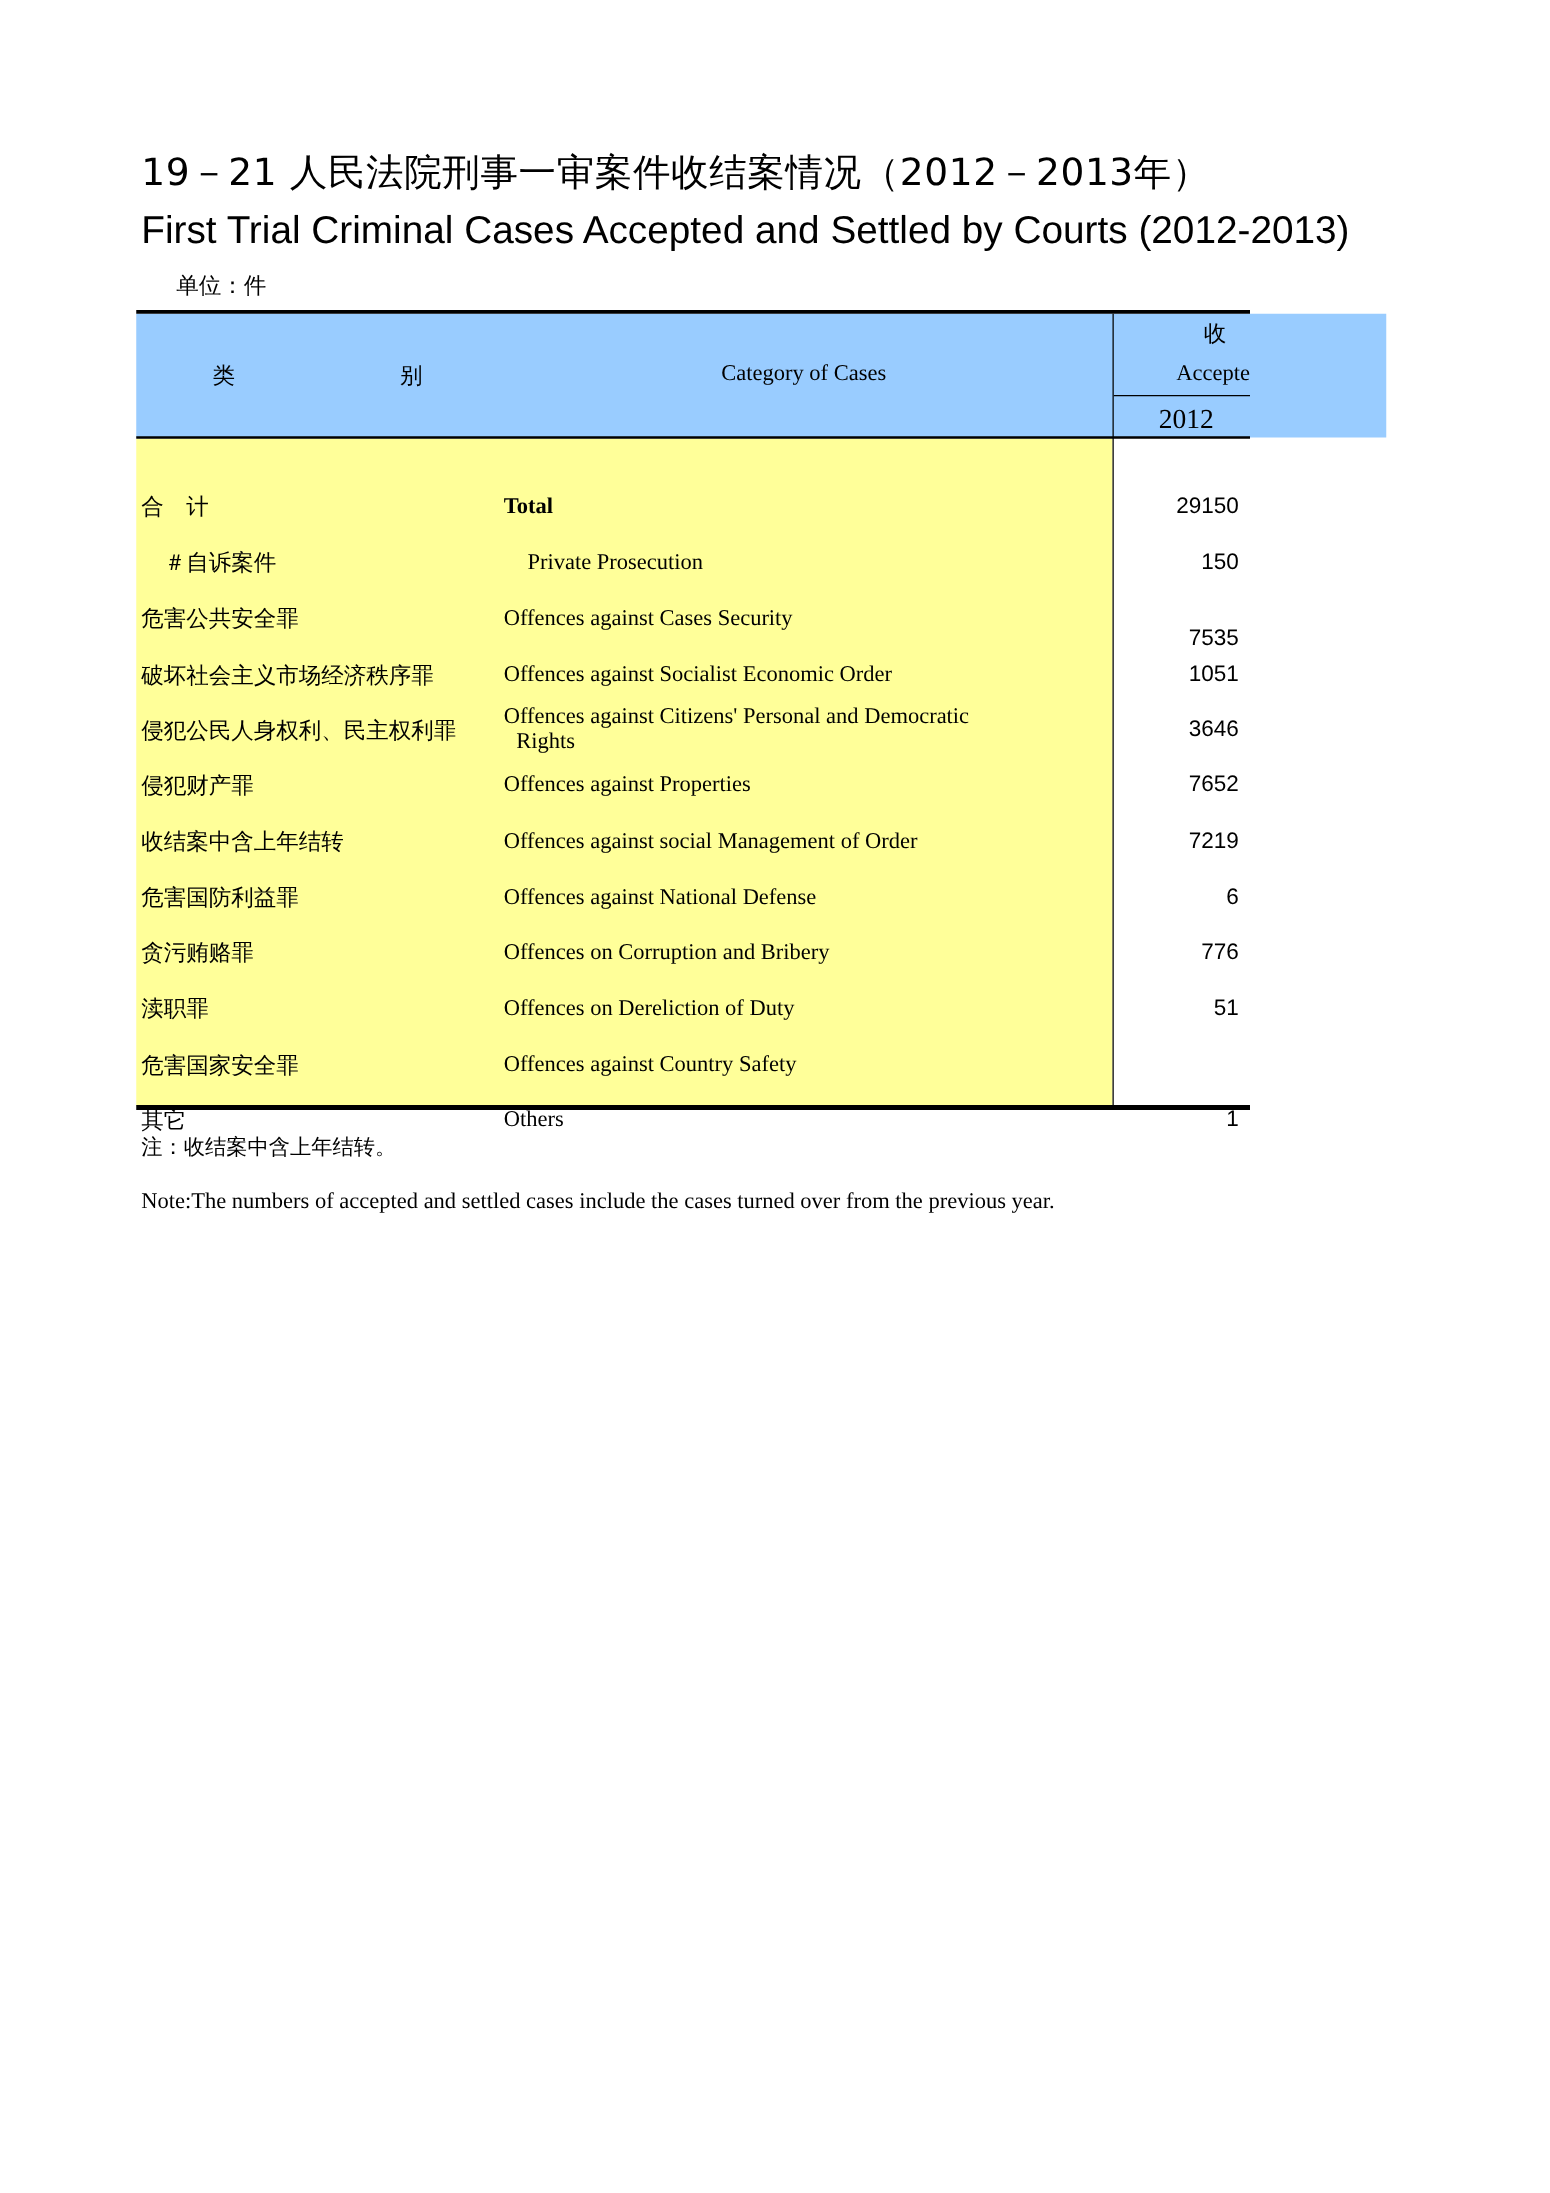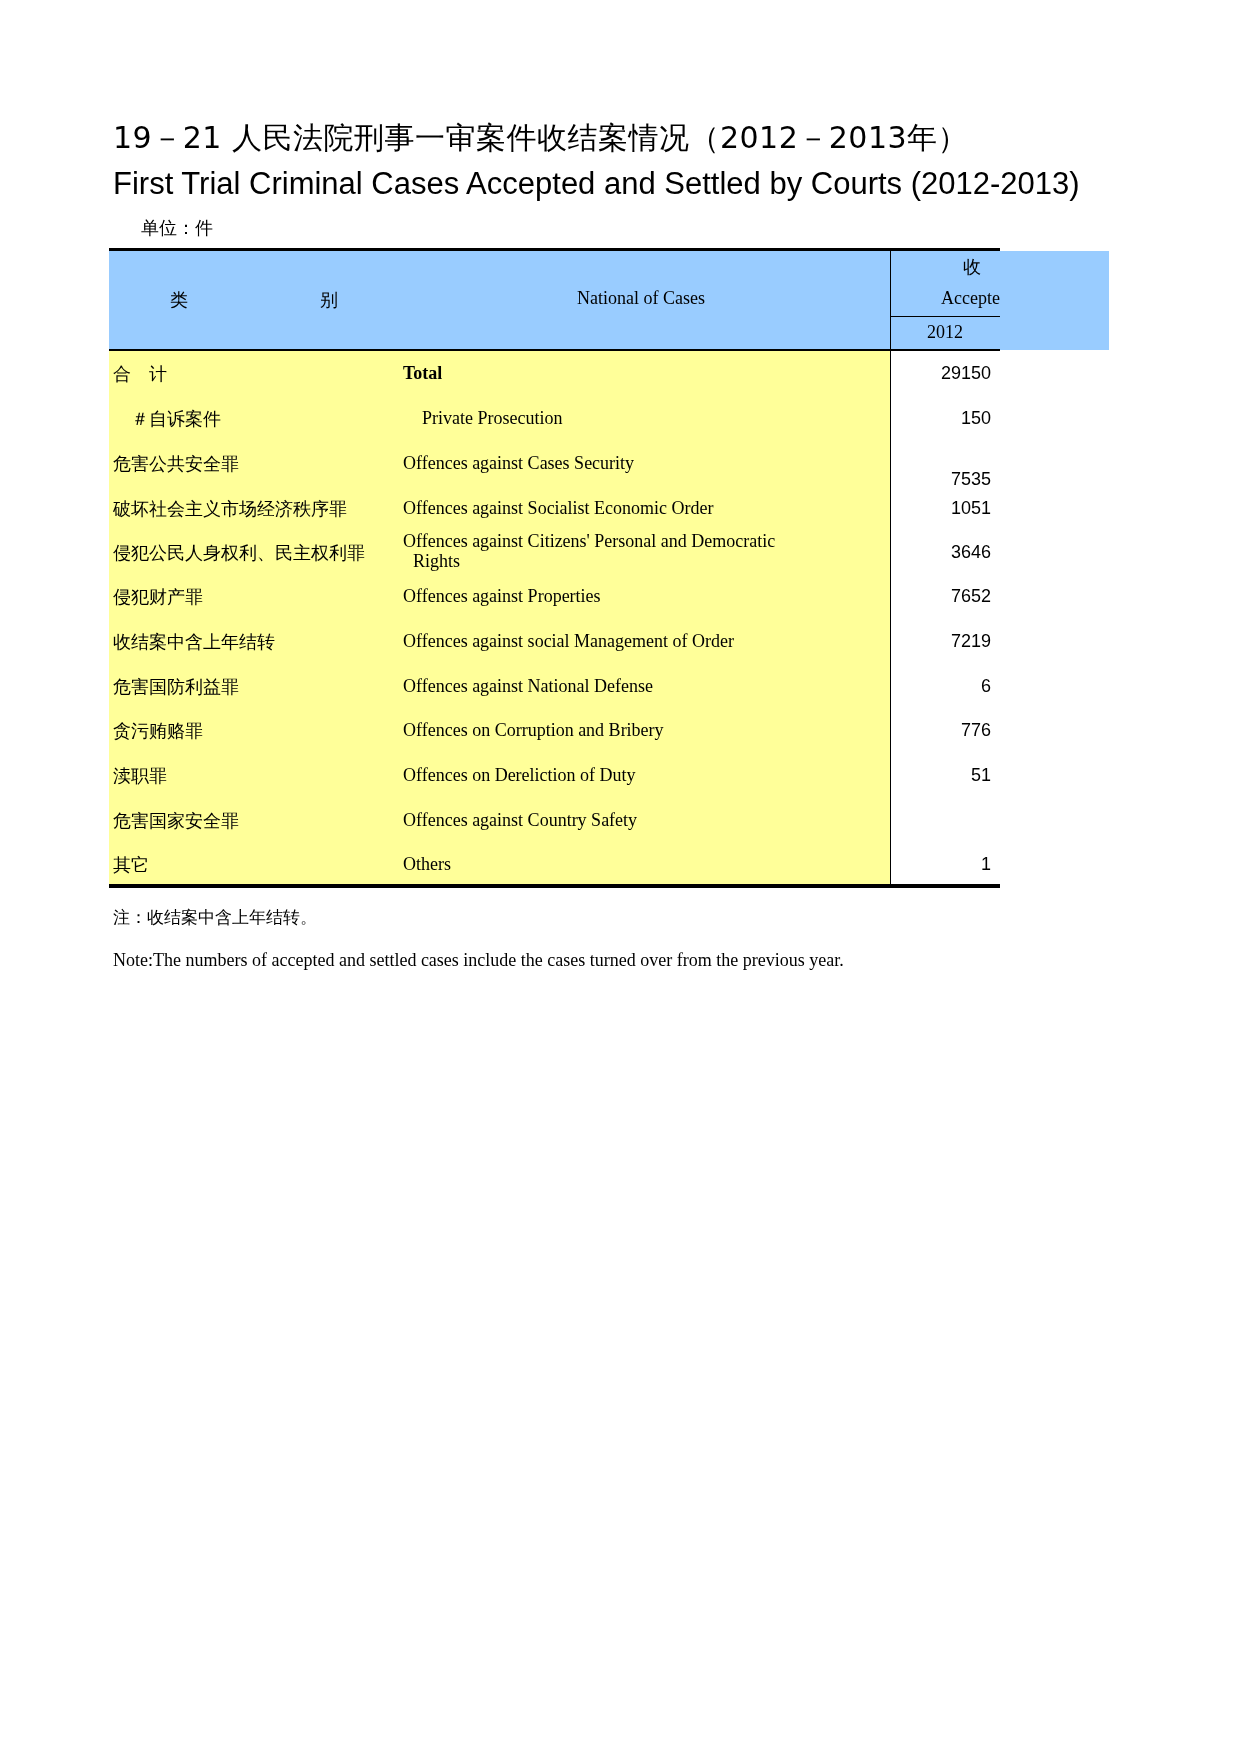--- a/index.html
+++ b/index.html
@@ -13,22 +13,22 @@
   .hdr-vline { left: 890px; top: 251px; width: 1px; height: 636px; background: #000; }
   .hdr-split { left: 891px; top: 316px; width: 109px; height: 1px; background: #000; }
   .hdr-bottom { left: 109px; top: 349px; width: 891px; height: 2px; background: #000; }
   .body-bg { left: 109px; top: 351px; width: 781px; height: 534px; background: #ffff99; }
   .rule-bottom { left: 109px; top: 884px; width: 891px; height: 4px; background: #000; }
   .hdr-cn1 { left: 170px; top: 288px; font-family: "DejaVu Serif", serif; font-size: 18px; }
   .hdr-cn2 { left: 320px; top: 288px; font-family: "DejaVu Serif", serif; font-size: 18px; }
   .hdr-en { left: 577px; top: 288px; font-family: "Liberation Serif", serif; font-size: 18px; white-space: nowrap; }
   .hdr-accepted-cn { left: 963px; top: 255px; font-family: "DejaVu Serif", serif; font-size: 18px; }
   .hdr-accepted-en { left: 941px; top: 288px; width: 59px; overflow: hidden; font-family: "Liberation Serif", serif; font-size: 18px; white-space: nowrap; }
-  .hdr-year { left: 927px; top: 322px; font-family: "Liberation Serif", serif; font-size: 18px; }
-  .row { position: absolute; left: 109px; width: 891px; height: 44.7px; }
+  .hdr-year { left: 927px; top: 322px; font-family: "Liberation Serif", serif; font-size: 22px; }
+  .row { position: absolute; left: 109px; width: 891px; height: 44.7px; margin-top: 31px; }
   .cell-cn { position: absolute; left: 4px; font-family: "DejaVu Serif", serif; font-size: 18px; white-space: nowrap; }
   .cell-en { position: absolute; left: 294px; font-family: "Liberation Serif", serif; font-size: 18px; white-space: nowrap; line-height: 21px; }
   .cell-num { position: absolute; right: 9px; font-family: "Liberation Sans", sans-serif; font-size: 18px; text-align: right; white-space: nowrap; }
   .bold { font-weight: bold; }
   .note-cn { left: 113px; top: 906px; font-family: "DejaVu Serif", serif; font-size: 17px; white-space: nowrap; }
   .note-en { left: 113px; top: 950px; font-family: "Liberation Serif", serif; font-size: 18px; white-space: nowrap; }
 </style>
 </head>
 <body>
 
@@ -39,21 +39,21 @@
 <div>
   <div class="abs hdr-bg"></div>
   <div class="abs body-bg"></div>
   <div class="abs rule-top"></div>
   <div class="abs hdr-vline"></div>
   <div class="abs hdr-split"></div>
   <div class="abs hdr-bottom"></div>
 
   <div class="abs hdr-cn1">类</div>
   <div class="abs hdr-cn2">别</div>
-  <div class="abs hdr-en">National of Cases</div>
+  <div class="abs hdr-en">Category of Cases</div>
   <div class="abs hdr-accepted-cn">收</div>
   <div class="abs hdr-accepted-en">Accepte</div>
   <div class="abs hdr-year">2012</div>
 
   <div class="row" style="top:351px">
     <span class="cell-cn" style="top:11px">合　计</span>
     <span class="cell-en bold" style="top:12px">Total</span>
     <span class="cell-num" style="top:12px">29150</span>
   </div>
   <div class="row" style="top:396px">

